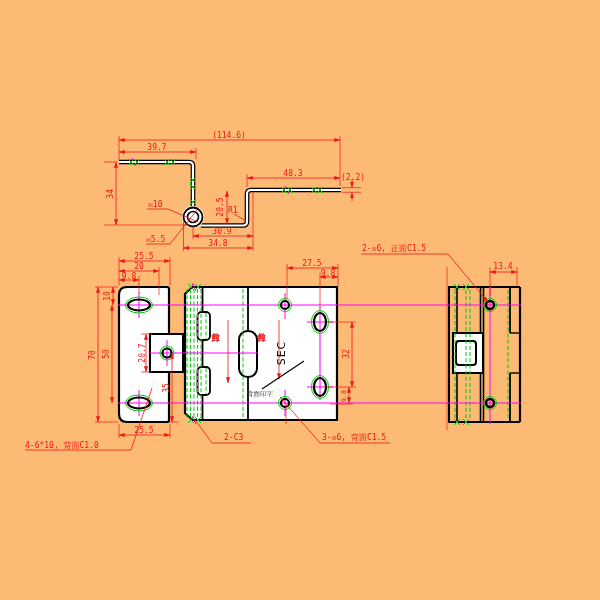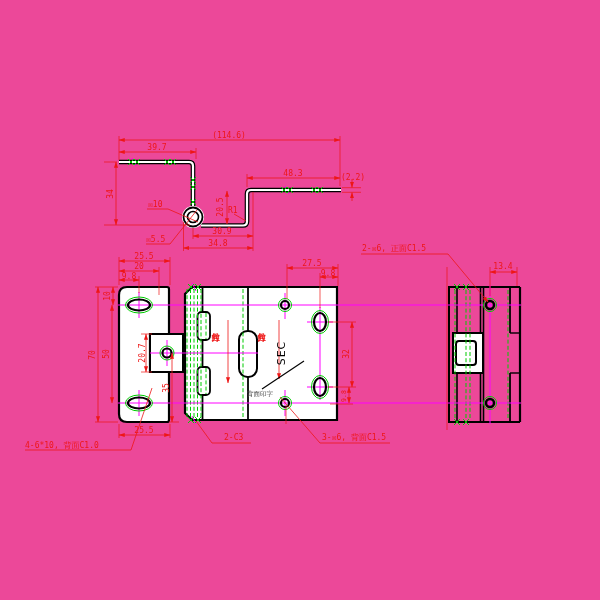--- a/index.html
+++ b/index.html
@@ -1,16 +1,16 @@
 <!DOCTYPE html>
 <html><head>
 <meta charset="utf-8">
 <style>
   html,body{margin:0;padding:0;background:#fff;}
-  #stage{position:relative;width:600px;height:600px;background:#ec4899;overflow:hidden;
+  #stage{position:relative;width:600px;height:600px;background:#fdba74;overflow:hidden;
          font-family:"DejaVu Sans Mono","Liberation Mono",monospace;}
   svg{position:absolute;left:0;top:0;}
   .k{stroke:#000;fill:none;}
   .kf{stroke:#000;fill:#fff;}
   .w{stroke:#fff;fill:none;}
   .r{stroke:#ee1616;fill:none;stroke-width:0.8;}
   .rx{stroke:#ee1616;fill:none;stroke-width:0.7;}
   .g{stroke:#00cc00;fill:none;stroke-width:1;}
   .gd{stroke:#00cc00;fill:none;stroke-width:1;stroke-dasharray:4 2.2;}
   .m{stroke:#ff00ff;fill:none;stroke-width:1;}

